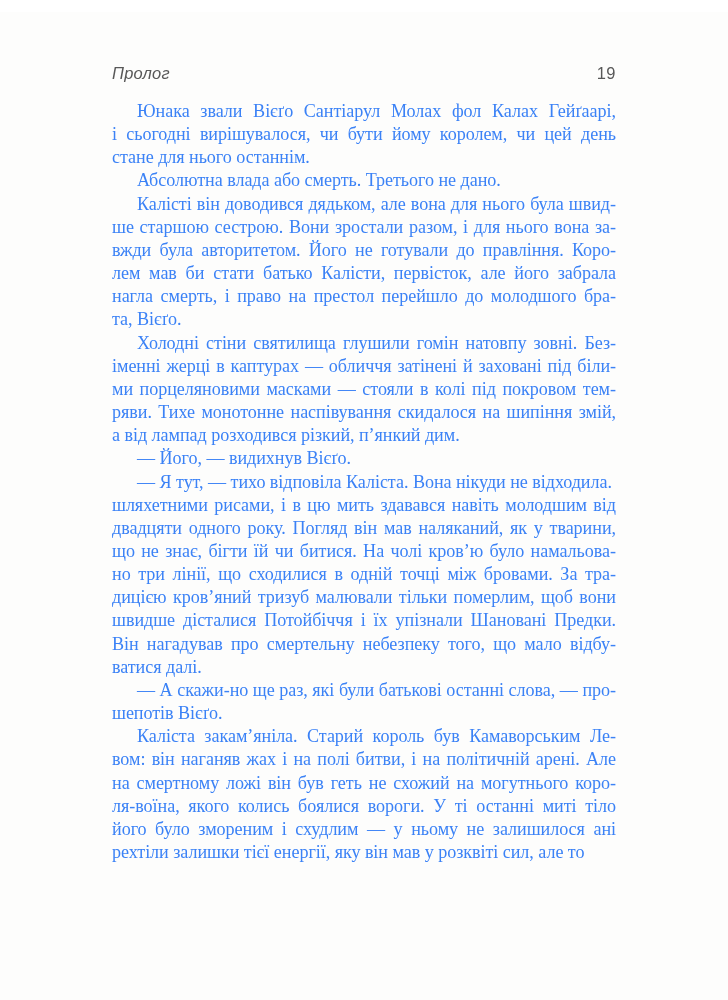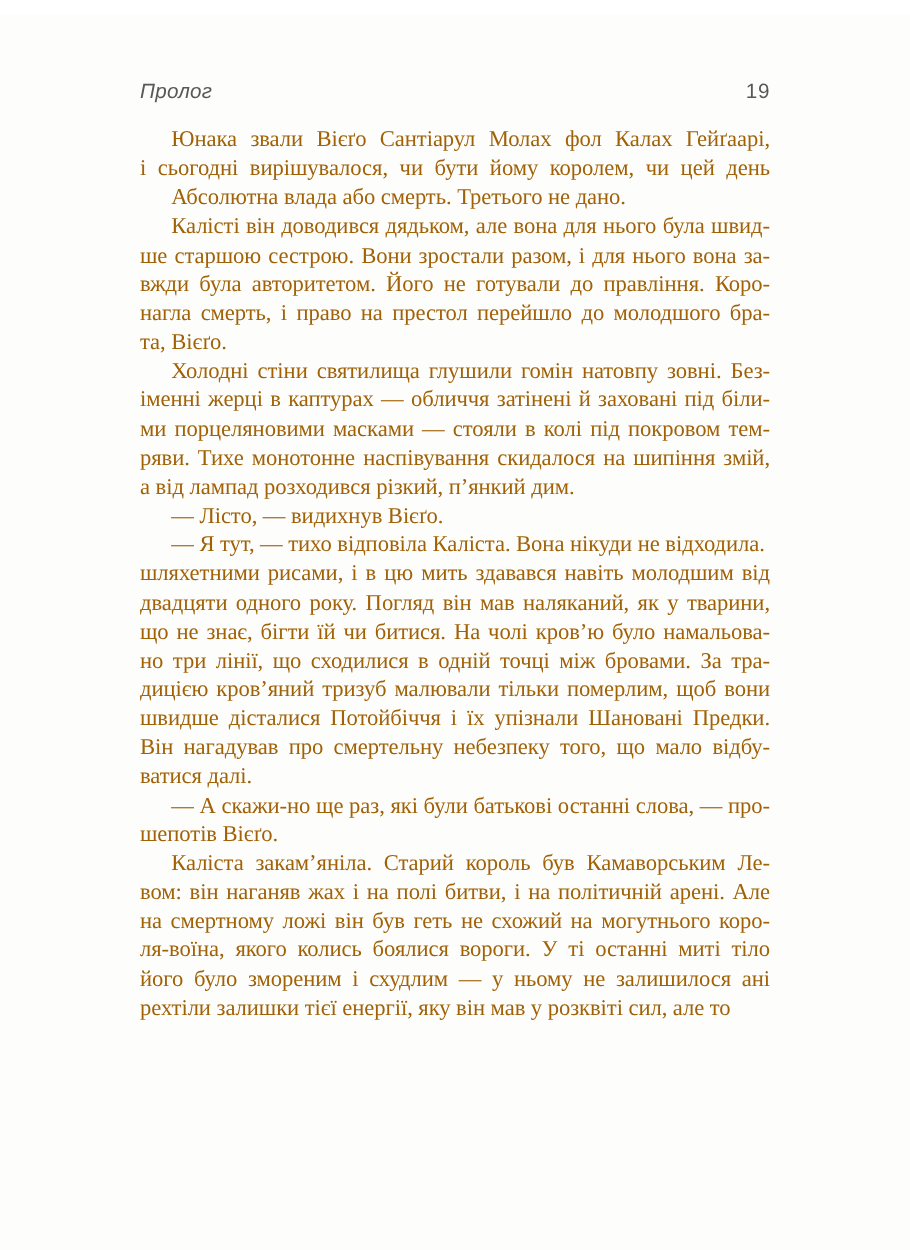--- a/index.html
+++ b/index.html
@@ -37,21 +37,21 @@
     font-style: normal;
     letter-spacing: 0.5px;
   }
   .page-body {
     position: absolute;
     left: 112px;
     top: 88px;
     width: 504px;
     font-size: 18.1px;
     line-height: 23.15px;
-    color: #a16207;
+    color: #3b82f6;
     letter-spacing: -0.05px;
   }
   .paragraph {
     margin: 0;
     padding: 0;
   }
   .line {
     text-align: justify;
     text-align-last: justify;
   }
@@ -68,40 +68,42 @@
 
 <div class="page">
   <div class="running-header">
     <span class="running-title">Пролог</span>
     <span class="page-number">19</span>
   </div>
   <div class="page-body">
       <div class="paragraph">
         <div class="line first">Юнака звали Вієґо Сантіарул Молах фол Калах Гейґаарі,</div>
         <div class="line">і сьогодні вирішувалося, чи бути йому королем, чи цей день</div>
+        <div class="line last">стане для нього останнім.</div>
       </div>
       <div class="paragraph">
         <div class="line first last">Абсолютна влада або смерть. Третього не дано.</div>
       </div>
       <div class="paragraph">
         <div class="line first">Калісті він доводився дядьком, але вона для нього була швид-</div>
         <div class="line">ше старшою сестрою. Вони зростали разом, і для нього вона за-</div>
         <div class="line">вжди була авторитетом. Його не готували до правління. Коро-</div>
+        <div class="line">лем мав би стати батько Калісти, первісток, але його забрала</div>
         <div class="line">нагла смерть, і право на престол перейшло до молодшого бра-</div>
         <div class="line last">та, Вієґо.</div>
       </div>
       <div class="paragraph">
         <div class="line first">Холодні стіни святилища глушили гомін натовпу зовні. Без-</div>
         <div class="line">іменні жерці в каптурах — обличчя затінені й заховані під біли-</div>
         <div class="line">ми порцеляновими масками — стояли в колі під покровом тем-</div>
         <div class="line">ряви. Тихе монотонне наспівування скидалося на шипіння змій,</div>
         <div class="line last">а від лампад розходився різкий, п’янкий дим.</div>
       </div>
       <div class="paragraph">
-        <div class="line first last">— Лісто, — видихнув Вієґо.</div>
+        <div class="line first last">— Його, — видихнув Вієґо.</div>
       </div>
       <div class="paragraph">
         <div class="line first last">— Я тут, — тихо відповіла Каліста. Вона нікуди не відходила.</div>
       </div>
       <div class="paragraph">
         <div class="line">шляхетними рисами, і в цю мить здавався навіть молодшим від</div>
         <div class="line">двадцяти одного року. Погляд він мав наляканий, як у тварини,</div>
         <div class="line">що не знає, бігти їй чи битися. На чолі кров’ю було намальова-</div>
         <div class="line">но три лінії, що сходилися в одній точці між бровами. За тра-</div>
         <div class="line">дицією кров’яний тризуб малювали тільки померлим, щоб вони</div>

